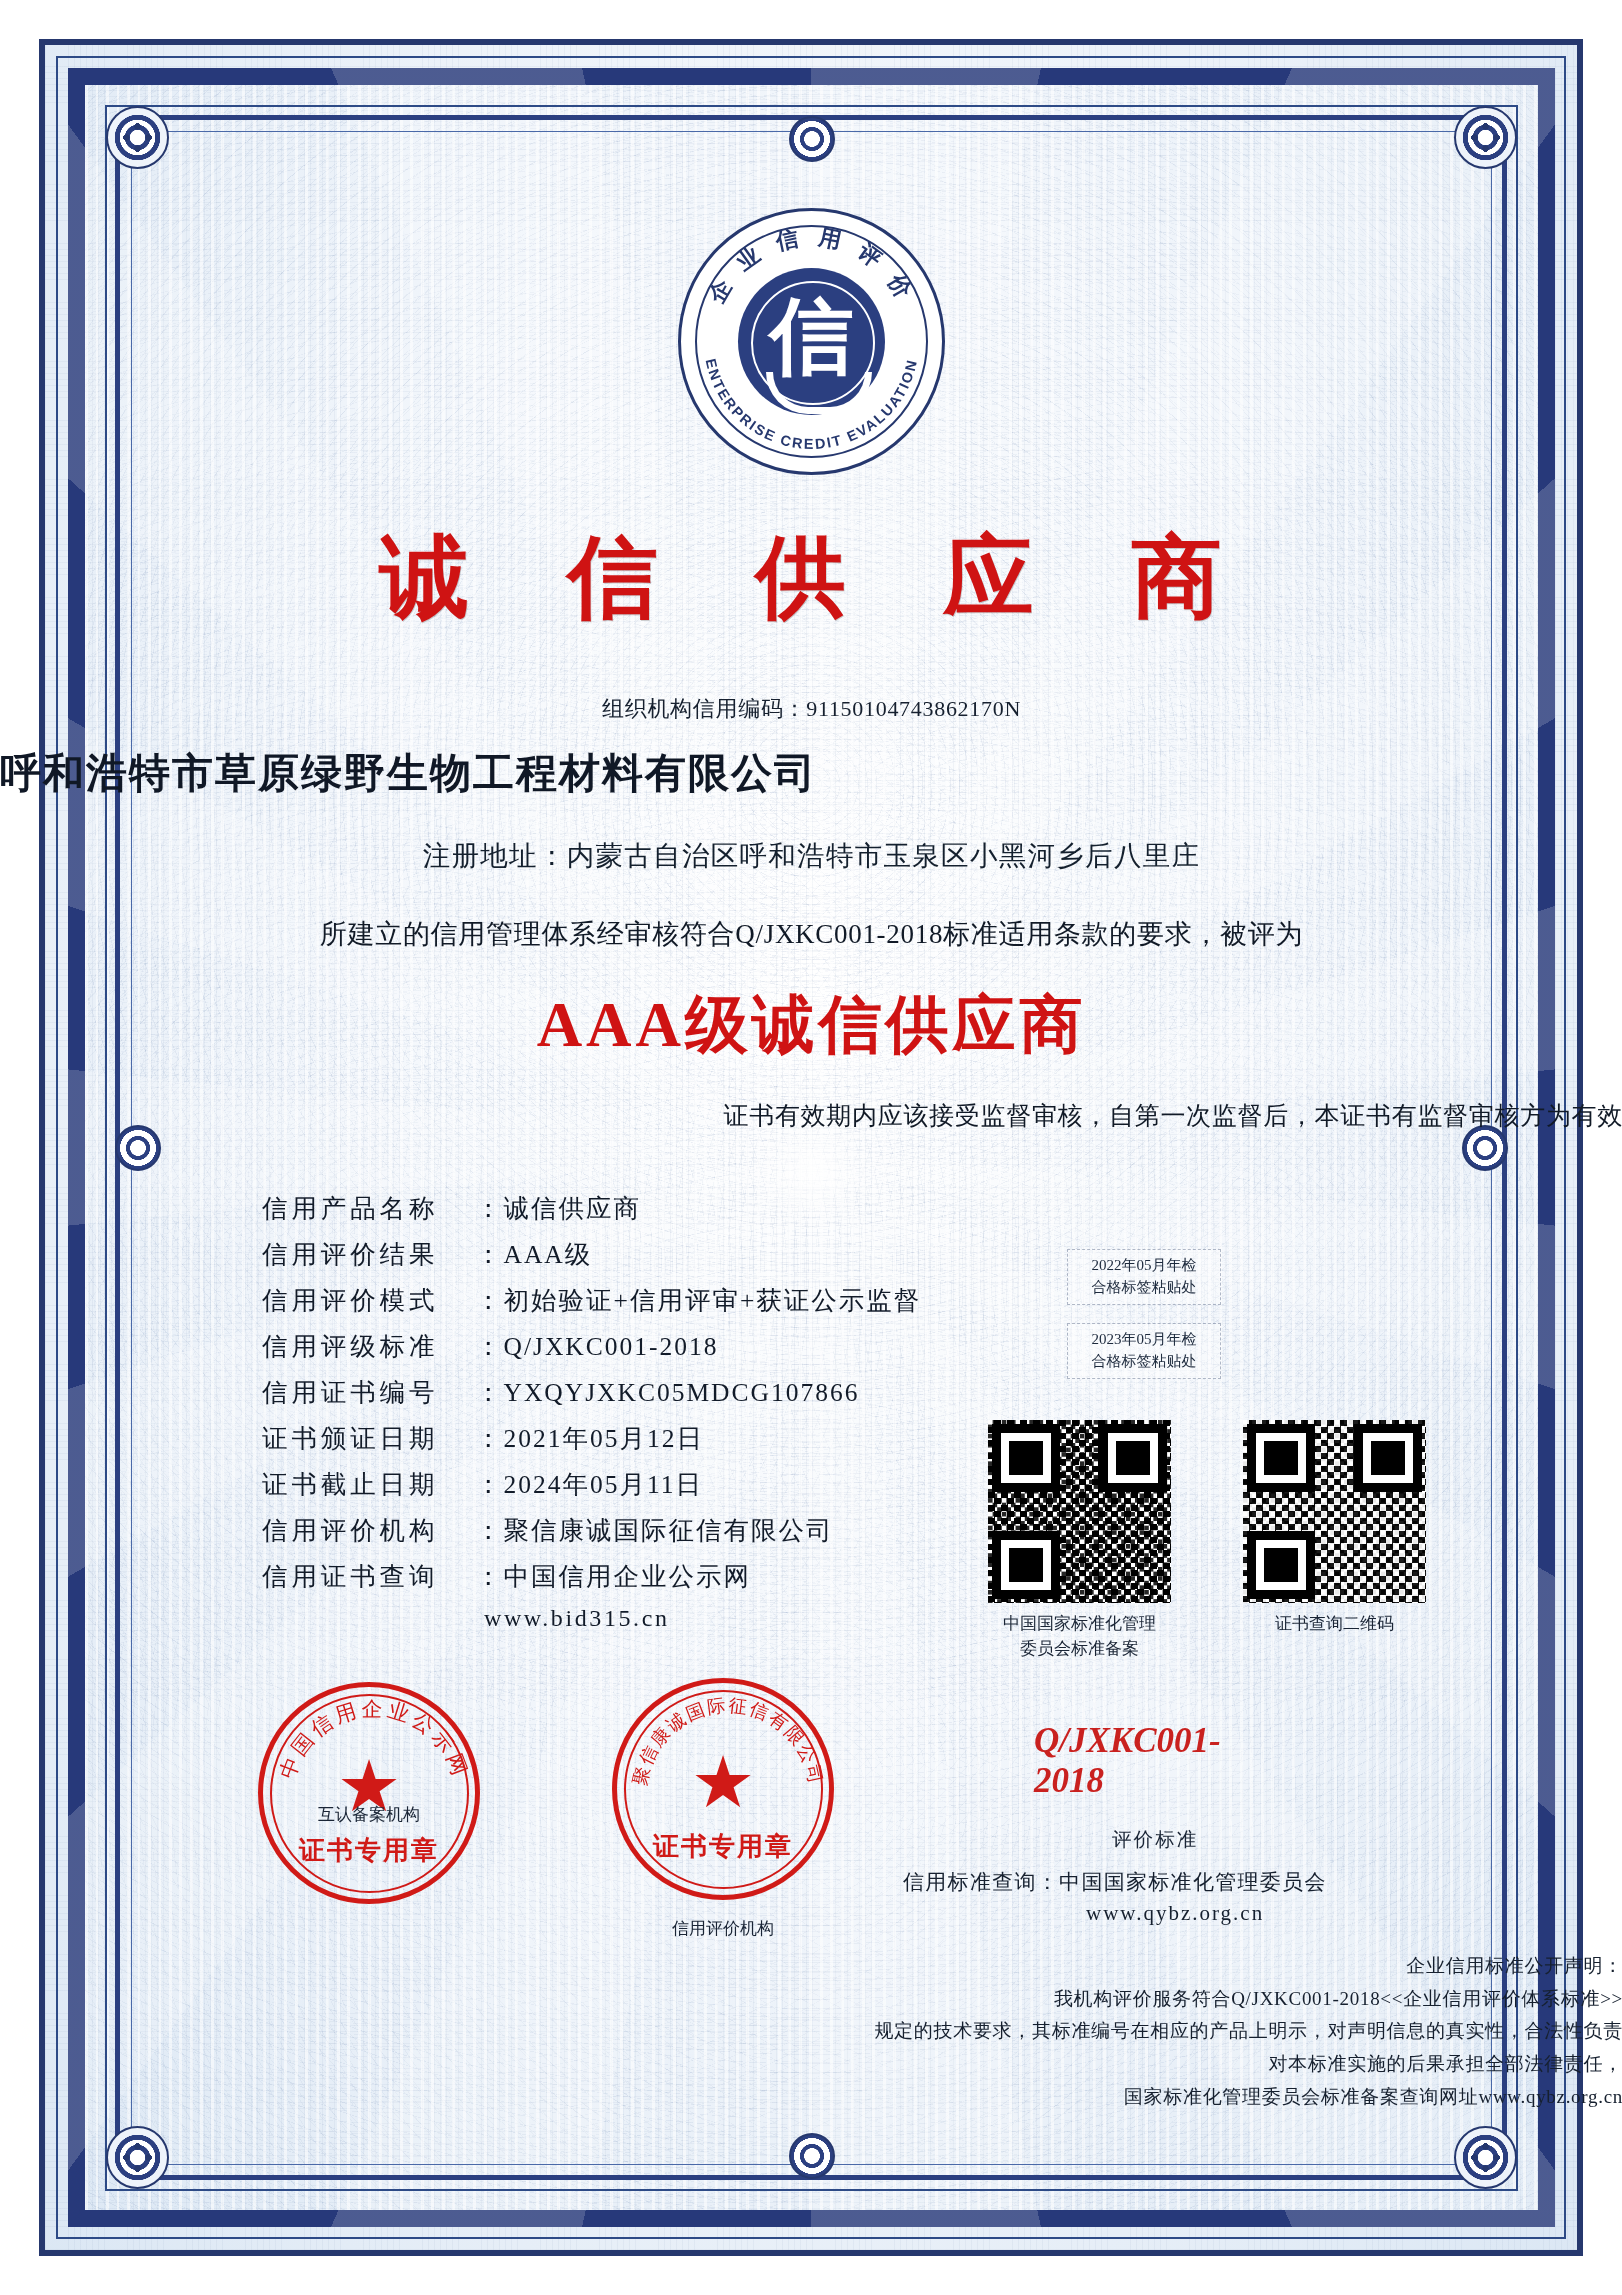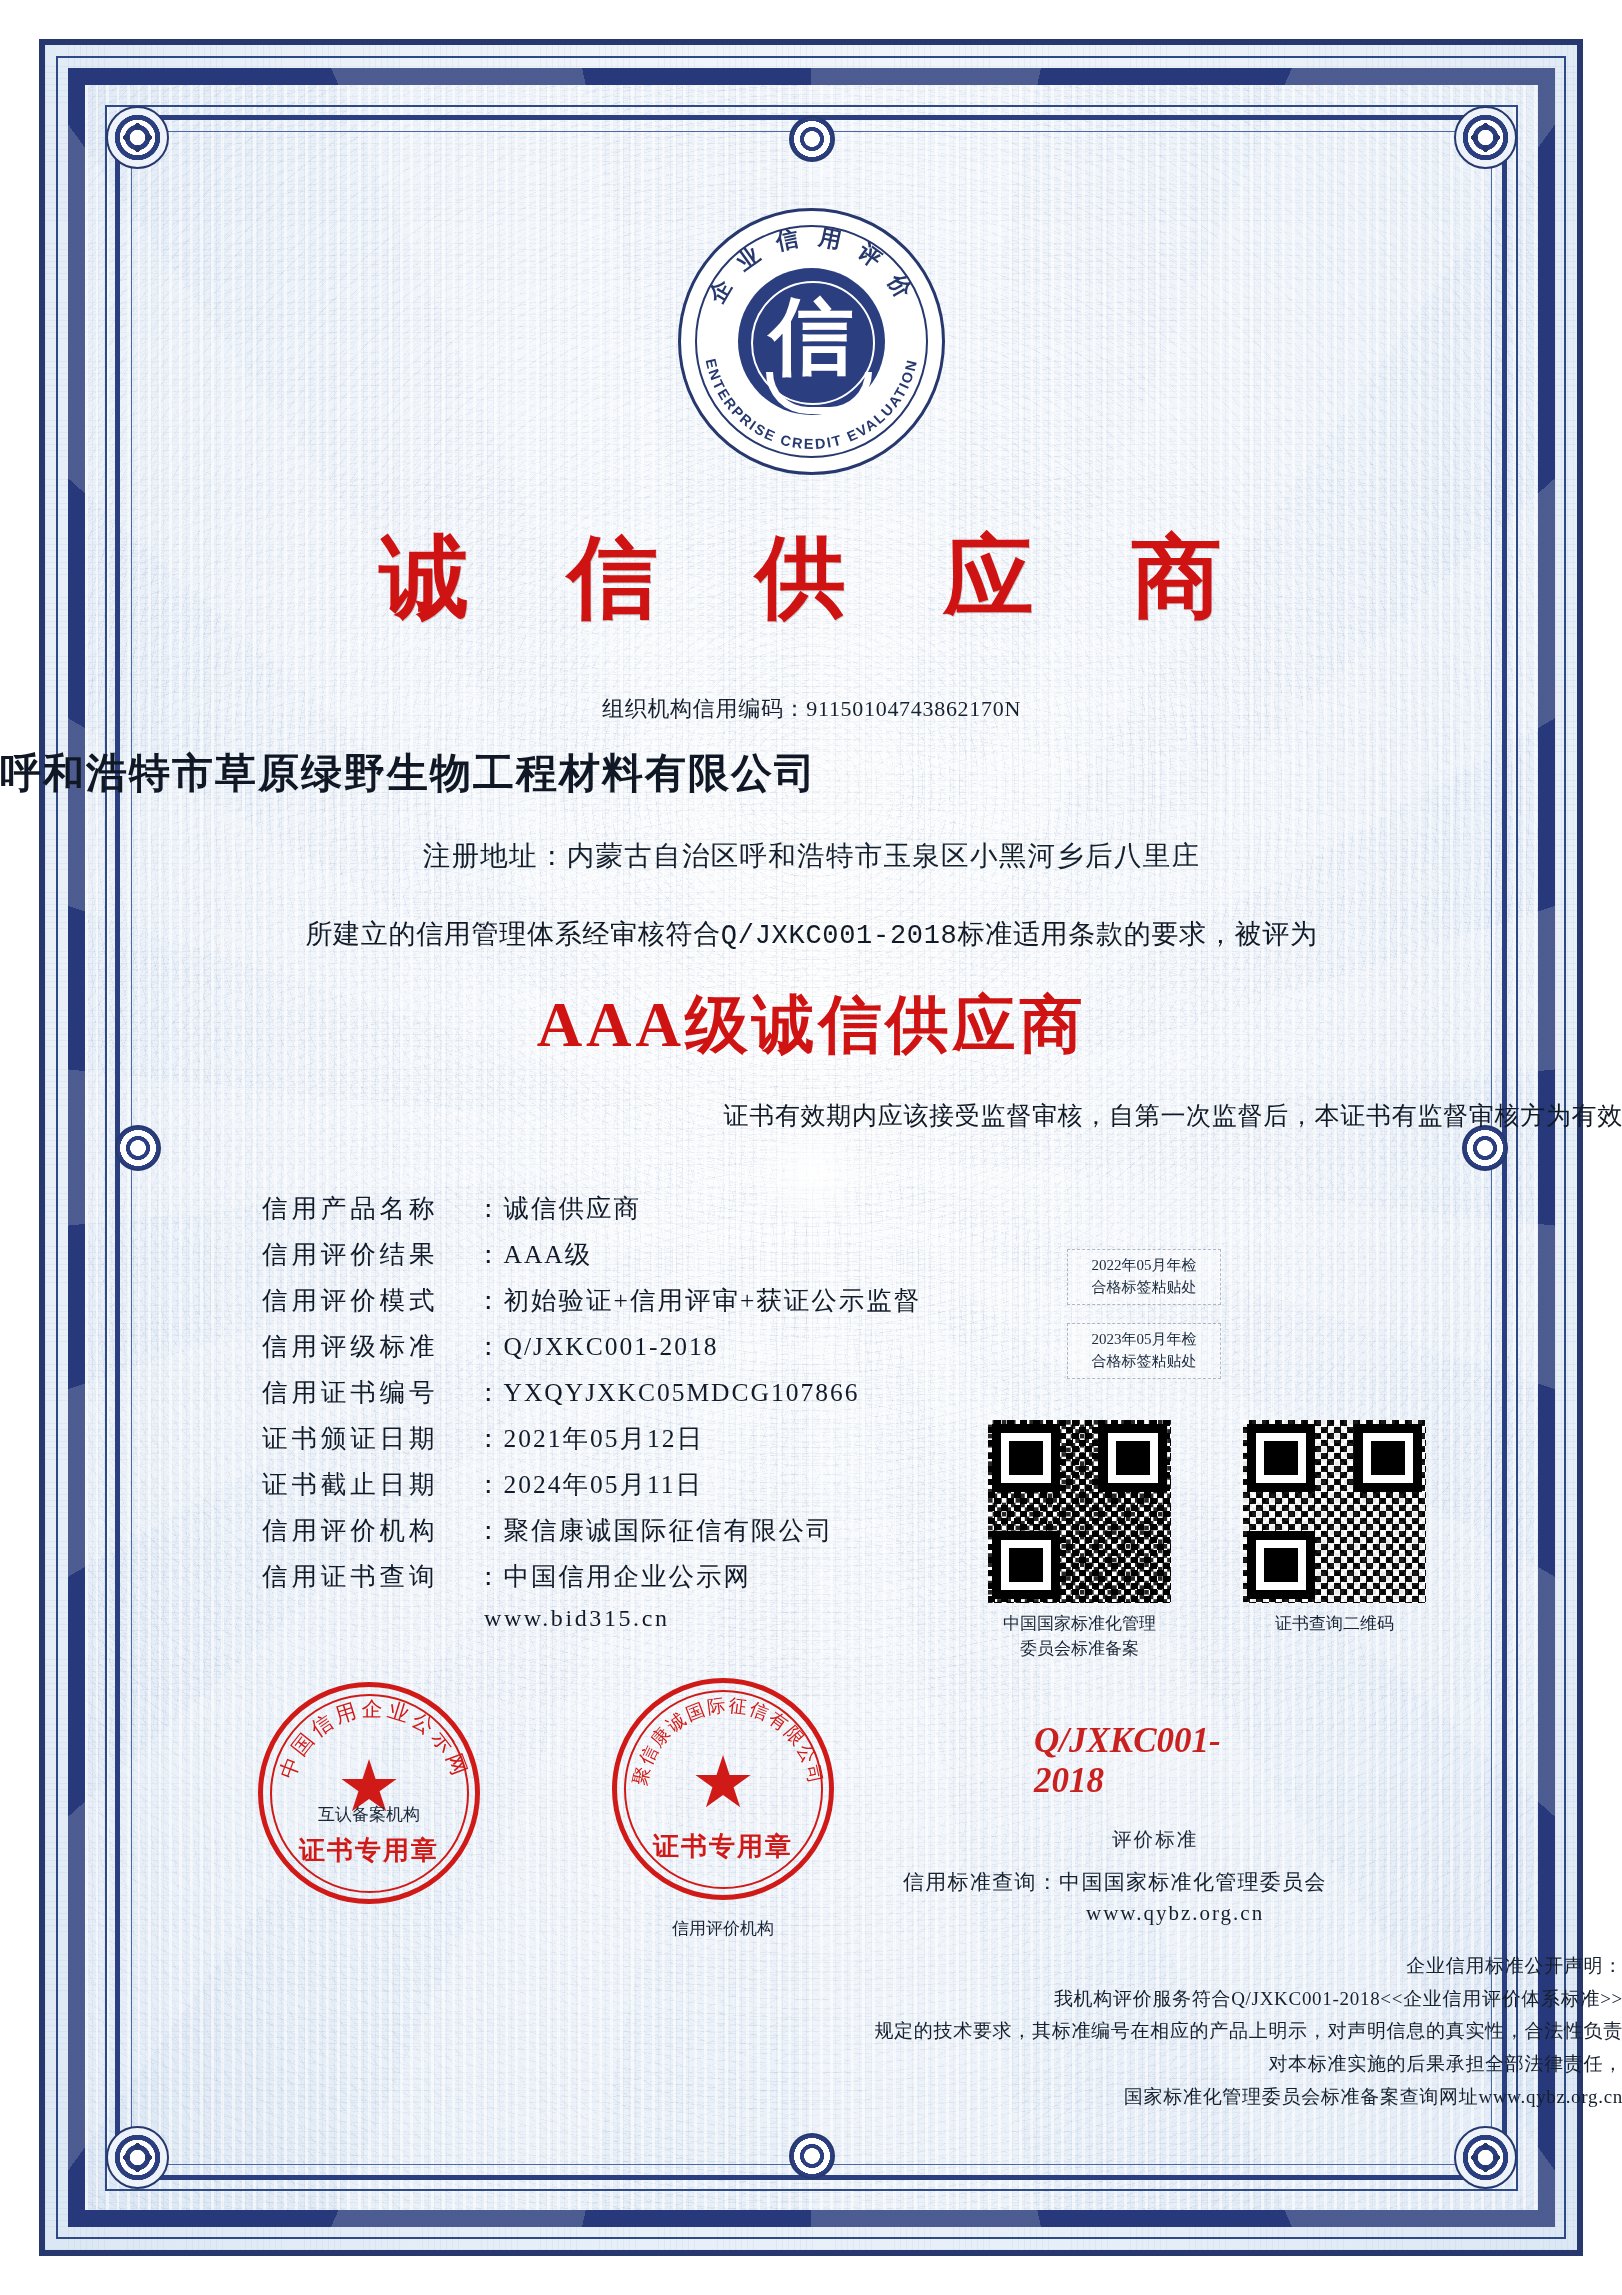--- a/index.html
+++ b/index.html
@@ -84,21 +84,21 @@
   .emblem .top-arc{position:absolute;left:0;top:0;width:267px;height:267px;}
   .arc-text{font-family:"Liberation Sans",sans-serif;fill:#26386e;font-weight:700;}
 
   
   .title{position:absolute;left:0;right:0;top:517px;text-align:center;color:#cf1313;
     font-size:90px;letter-spacing:22px;font-weight:700;font-family:Liberation Mono, monospace;
     text-shadow:0.7px 0.7px 0 rgba(0,0,0,.18);}
   .code-line{position:absolute;left:0;right:0;top:694px;text-align:center;color:#16202f;font-size:22px;letter-spacing:0.7px;}
   .company{position:absolute;left:0;right:0;top:746px;color:#101826;font-size:41px;font-weight:700;letter-spacing:2px;}
   .address{position:absolute;left:0;right:0;top:838px;text-align:center;color:#14202e;font-size:27.5px;letter-spacing:1.3px;}
-  .standard-line{position:absolute;left:0;right:0;top:916px;text-align:center;color:#111a27;font-size:27px;letter-spacing:0.7px;font-family:Liberation Mono, monospace;}
+  .standard-line{position:absolute;left:0;right:0;top:916px;text-align:center;color:#111a27;font-size:27px;letter-spacing:0.7px;}
   .grade{position:absolute;left:0;right:0;top:982px;text-align:center;color:#cf1313;font-size:63px;font-weight:700;letter-spacing:3.9px;}
   .supervise{position:absolute;left:0;right:0;top:1099px;text-align:right;color:#111a27;font-size:25px;letter-spacing:0.7px;}
 
   
   .info{position:absolute;left:262px;top:1191px;width:851px;}
   .info-row{display:flex;align-items:baseline;margin-bottom:11px;}
   .info-label{width:216px;color:#121b29;font-size:25.5px;letter-spacing:3.9px;white-space:nowrap;}
   .info-colon{color:#121b29;font-size:25.5px;margin:0 2.6px 0 -2.6px;}
   .info-value{color:#121b29;font-size:25.5px;letter-spacing:2px;white-space:nowrap;}
   .web-line{margin-left:222px;margin-top:2.6px;color:#121b29;font-size:24px;letter-spacing:2.6px;}

